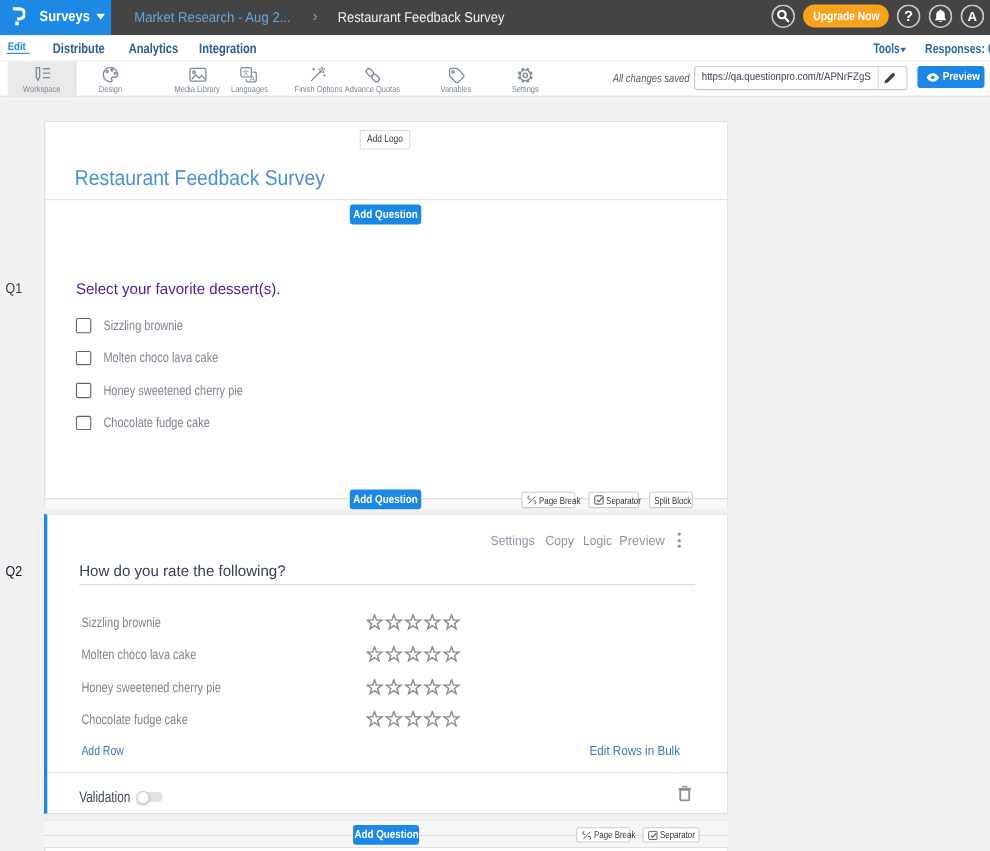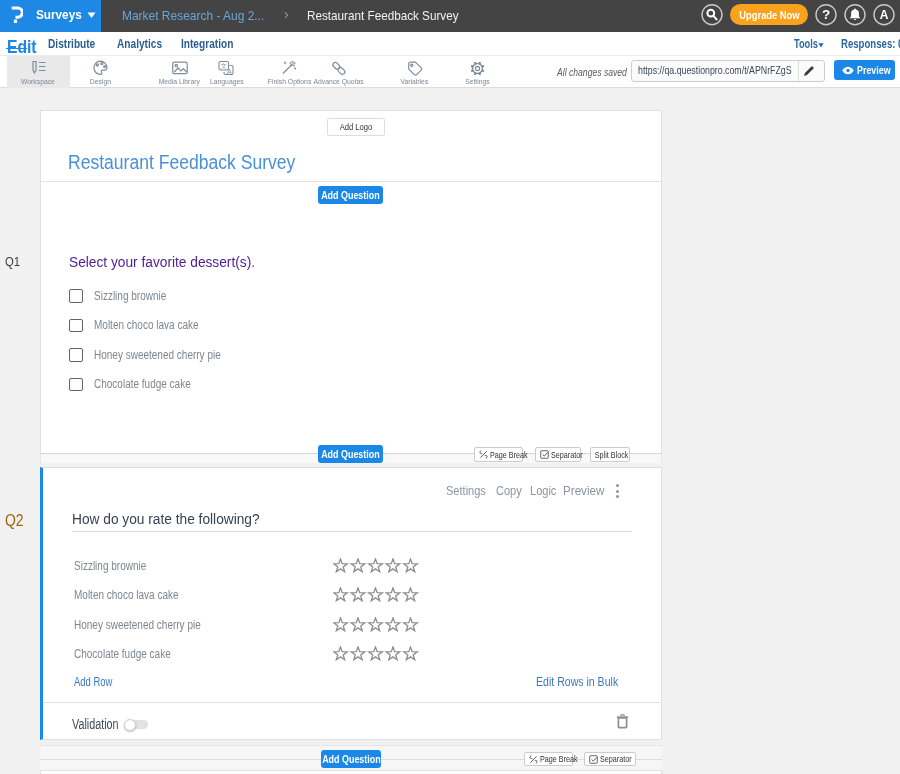--- a/index.html
+++ b/index.html
@@ -56,21 +56,21 @@
   <circle cx="11" cy="10.7" r="10" fill="none" stroke="#c9c9c9" stroke-width="1.4"></circle>
   <path d="M11 4.6 c0.5 0 0.9 0.4 0.9 0.9 a3.9 3.9 0 0 1 3 3.8 v3 l1.3 2 h-10.4 l1.3 -2 v-3 a3.9 3.9 0 0 1 3 -3.8 c0 -0.5 0.4 -0.9 0.9 -0.9 z" fill="#fff"></path>
   <path d="M9.6 15 a1.5 1.5 0 0 0 2.8 0 z" fill="#fff"></path>
 </svg>
 <svg class="abs" style="left:873px;top:4px" width="22" height="22" viewBox="0 0 22 22">
   <circle cx="11" cy="10.7" r="10" fill="none" stroke="#c9c9c9" stroke-width="1.4"></circle>
   <text x="11" y="15" font-size="12" font-weight="bold" fill="#fff" text-anchor="middle" font-family="Liberation Sans">A</text>
 </svg>
 
 <div class="abs" style="left:0;top:32px;width:900px;height:24px;background:#fff;border-bottom:1px solid #ececec"></div>
-<div class="t" style="left:7px;top:37px;font-size:18px;font-weight:700;color:#1b87e6"><span class="fs">Edit</span></div>
+<div class="t" style="left:7px;top:37px;font-size:10px;font-weight:700;color:#1b87e6"><span class="fs">Edit</span></div>
 <div class="abs" style="left:6px;top:47.5px;width:21px;border-top:1.5px solid #1b87e6"></div>
 <div class="t" style="left:48px;top:37px;font-size:12.5px;font-weight:700;color:#2c5d91"><span class="fs" style="transform:scaleX(0.81)">Distribute</span></div>
 <div class="t" style="left:117px;top:37px;font-size:12.5px;font-weight:700;color:#2c5d91"><span class="fs" style="transform:scaleX(0.81)">Analytics</span></div>
 <div class="t" style="left:181px;top:37px;font-size:12.5px;font-weight:700;color:#2c5d91"><span class="fs" style="transform:scaleX(0.81)">Integration</span></div>
 <div class="t" style="left:794px;top:37px;font-size:12.5px;font-weight:700;color:#2c67a4"><span class="fs" style="transform:scaleX(0.74)">Tools</span></div>
 <svg class="abs" style="left:818px;top:42.5px" width="6" height="5" viewBox="0 0 6 5">
     <path d="M0.3 0.3 L5.7 0.3 L3 4.6 Z" fill="#2c67a4"></path>
   </svg>
 <div class="t" style="left:841px;top:37px;font-size:12px;font-weight:700;color:#2c67a4"><span class="fs" style="transform:scaleX(0.8)">Responses: 0</span></div>
 
@@ -183,21 +183,21 @@
 <div class="abs" style="left:834px;top:60px;width:61px;height:20px;background:#1b87e6;border-radius:3px;display:flex;align-items:center;justify-content:center;padding-left:7px">
   <svg style="margin-right:0px;flex:none" width="12" height="9" viewBox="0 0 14 10.5">
       <path d="M7 0.8 C3.6 0.8 1.2 3.6 0.4 5.25 C1.2 6.9 3.6 9.7 7 9.7 C10.4 9.7 12.8 6.9 13.6 5.25 C12.8 3.6 10.4 0.8 7 0.8 Z" fill="#fff"></path>
       <circle cx="7" cy="5.25" r="1.9" fill="#1b87e6"></circle>
     </svg>
   <span class="fsc" style="font-size:10.5px;font-weight:700;color:#fff">Preview</span>
 </div>
 
 <div class="abs" style="left:40px;top:110px;width:622px;height:344px;background:#fff;border:1px solid #e0e0e0;border-bottom:1px solid #d5d5d5"></div>
 <div class="abs" style="left:40px;top:454px;width:622px;height:9px;background:#f8f8f8;border-left:1px solid #e6e6e6;border-right:1px solid #e6e6e6"></div>
-<div class="smallbtn" style="left:327px;top:117.5px;width:58px;height:18px;border-color:#ddd">
+<div class="smallbtn" style="left:327px;top:117.5px;width:46px;height:18px;border-color:#ddd">
     <span class="txc" style="font-size:9.5px;color:#333">Add Logo</span>
   </div>
 <div class="t" style="left:68px;top:151px;font-size:19.5px;color:#4a90d9"><span class="fs" style="transform:scaleX(0.9)">Restaurant Feedback Survey</span></div>
 <div class="abs" style="left:41px;top:181px;width:620px;border-top:1px solid #e2e2e2"></div>
 <div class="bluebtn" style="left:318px;top:186px;width:65px;height:18px">
     <span class="fsc" style="font-size:10.5px">Add Question</span>
   </div>
 
 <div class="t" style="left:5px;top:253.5px;font-size:13px;color:#3c3c3c"><span class="fs">Q1</span></div>
 <div class="t" style="left:69px;top:254px;font-size:14px;color:#4c1d95"><span class="fs" style="transform:scaleX(0.98)">Select your favorite dessert(s).</span></div>
@@ -225,21 +225,21 @@
       <rect x="0.8" y="0.8" width="8.4" height="8.4" rx="1" fill="none" stroke="#555" stroke-width="1"></rect>
       <path d="M3 5 l1.8 1.8 L8.6 2.6" fill="none" stroke="#555" stroke-width="1.1"></path>
     </svg>
     <span class="tx">Separator</span>
   </div>
 <div class="smallbtn" style="left:590px;top:447px;width:40px;height:15px">
     <span class="txc">Split Block</span>
   </div>
 
 <div class="abs" style="left:40px;top:467px;width:622px;height:273px;background:#fff;border:1px solid #e0e0e0;border-left:3px solid #1b87e6"></div>
-<div class="t" style="left:5px;top:512px;font-size:16px;color:#a16207"><span class="fs">Q2</span></div>
+<div class="t" style="left:5px;top:512px;font-size:13px;color:#0f172a"><span class="fs">Q2</span></div>
 <div class="t hlink" style="left:446px;top:483.5px"><span class="fs" style="transform:scaleX(0.92)">Settings</span></div>
 <div class="t hlink" style="left:496px;top:483.5px"><span class="fs" style="transform:scaleX(0.92)">Copy</span></div>
 <div class="t hlink" style="left:530px;top:483.5px"><span class="fs" style="transform:scaleX(0.92)">Logic</span></div>
 <div class="t hlink" style="left:563px;top:483.5px"><span class="fs" style="transform:scaleX(0.97)">Preview</span></div>
 <div class="abs" style="left:616px;top:484px">
   <div style="width:3px;height:3px;border-radius:50%;background:#8b95a1;margin-bottom:2.5px"></div>
   <div style="width:3px;height:3px;border-radius:50%;background:#8b95a1;margin-bottom:2.5px"></div>
   <div style="width:3px;height:3px;border-radius:50%;background:#8b95a1"></div>
 </div>
 <div class="t" style="left:72px;top:511px;font-size:14px;color:#37424f"><span class="fs" style="transform:scaleX(0.98)">How do you rate the following?</span></div>

